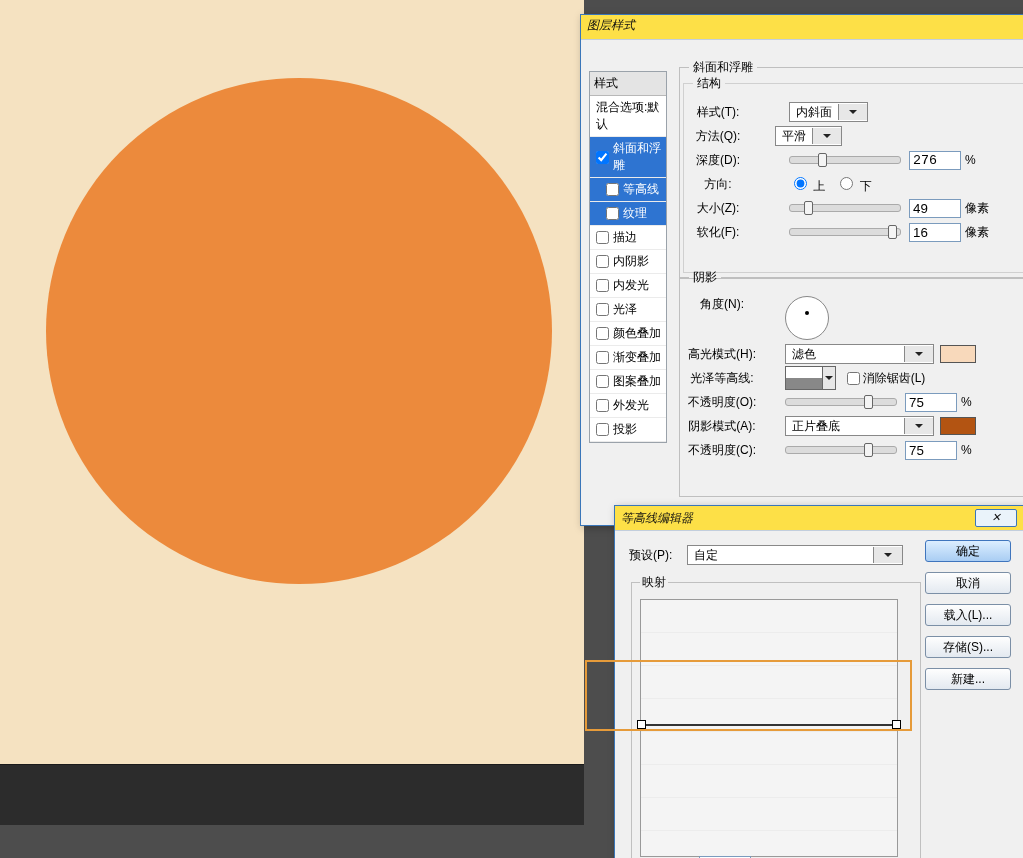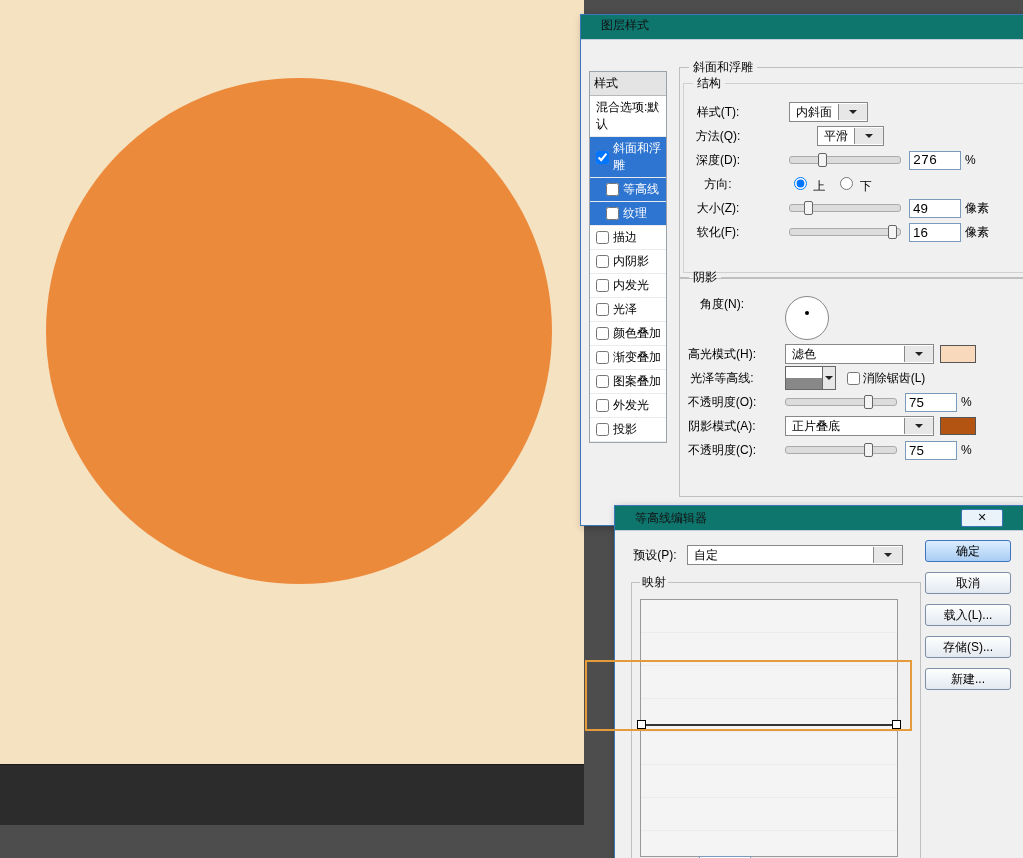--- a/index.html
+++ b/index.html
@@ -1,21 +1,21 @@
 <!DOCTYPE html>
 <html><head>
 <meta charset="utf-8">
 <style>
 html,body{margin:0;padding:0;font-family:"Microsoft YaHei","SimSun",Tahoma,sans-serif;font-size:12px;background:#4d4d4d;}
 .stage{position:relative;width:1023px;height:858px;overflow:hidden;}
 .canvas{position:absolute;left:0;top:0;width:584px;height:764px;background:#f5e2c1;}
 .circle{position:absolute;left:46px;top:78px;width:506px;height:506px;background:#ec8a3c;border-radius:50%;}
 .bottom-bar{position:absolute;left:0;top:764px;width:584px;height:60px;background:#2c2c2c;border-top:1px solid #1b1b1b;}
 .win{position:absolute;background:#f0f0f0;border:1px solid #3a76b9;box-shadow:2px 2px 8px rgba(0,0,0,.25);}
-.titlebar{height:20px;background:#0f766e;border-bottom:1px solid #c2cedd;padding:2px 20px;font-size:12px;color:#111;}
+.titlebar{height:20px;background:#fde047;border-bottom:1px solid #c2cedd;padding:2px 6px;font-size:12px;color:#111;font-style:italic;}
 #layerStyle{left:580px;top:14px;width:443px;height:510px;}
 .styleList{position:absolute;left:8px;top:56px;width:76px;border:1px solid #9aa2aa;background:#fff;}
 .styleHead{background:#e4e4e4;border-bottom:1px solid #b8b8b8;padding:3px 4px;}
 .styleItem{padding:3px 4px 3px 6px;border-bottom:1px solid #ebebeb;display:flex;align-items:center;gap:4px;}
 .styleItem input{margin:0;}
 .sel{background:#2e74d1;color:#fff;}
 .sub{padding-left:16px;}
 .fieldset{position:absolute;border:1px solid #bfbfbf;}
 .fieldset>legend{font-size:12px;padding:0 4px;}
 #fsBevel{left:96px;top:44px;width:340px;height:206px;}
@@ -128,21 +128,21 @@
       <div style="padding:4px 10px 0 10px;">
         <div class="row">
             <span class="lbl">样式(T):</span>
           <div style="margin-left:86px" class="combo">
               <span>内斜面</span>
               <span class="tri"></span>
             </div>
           </div>
         <div class="row">
             <span class="lbl">方法(Q):</span>
-          <div style="margin-left:114px" class="combo">
+          <div style="margin-left:72px" class="combo">
               <span>平滑</span>
               <span class="tri"></span>
             </div>
           </div>
         <div class="row">
             <span class="lbl">深度(D):</span>
           <span style="margin-left:86px" class="slider">
               <span class="thumb" style="left:28px"></span>
             </span>
           <input class="val" style="margin-left: 8px; font-family: Liberation Mono, monospace;" value="276">
@@ -223,21 +223,21 @@
     </fieldset>
   </div>
 
   <div id="contourEd" class="win">
     <div class="titlebar" id="ceTitle">
       <span>等高线编辑器</span>
       <span class="closeX">✕</span>
     </div>
     <div class="ceLeft">
       <div class="row" style="height:26px">
-        <span style="width:52px;text-align:center;margin-right:6px">预设(P):</span>
+        <span style="width:52px;text-align:left;margin-right:6px">预设(P):</span>
         <div class="combo" style="width:214px;justify-content:space-between">
             <span>自定</span>
             <span class="tri"></span>
           </div>
       </div>
       <fieldset id="fsMap" style="margin-top:6px">
         <legend>映射</legend>
         <div id="mapGrid">
           <div class="mapLine"></div>
           <div class="handle hL"></div>

